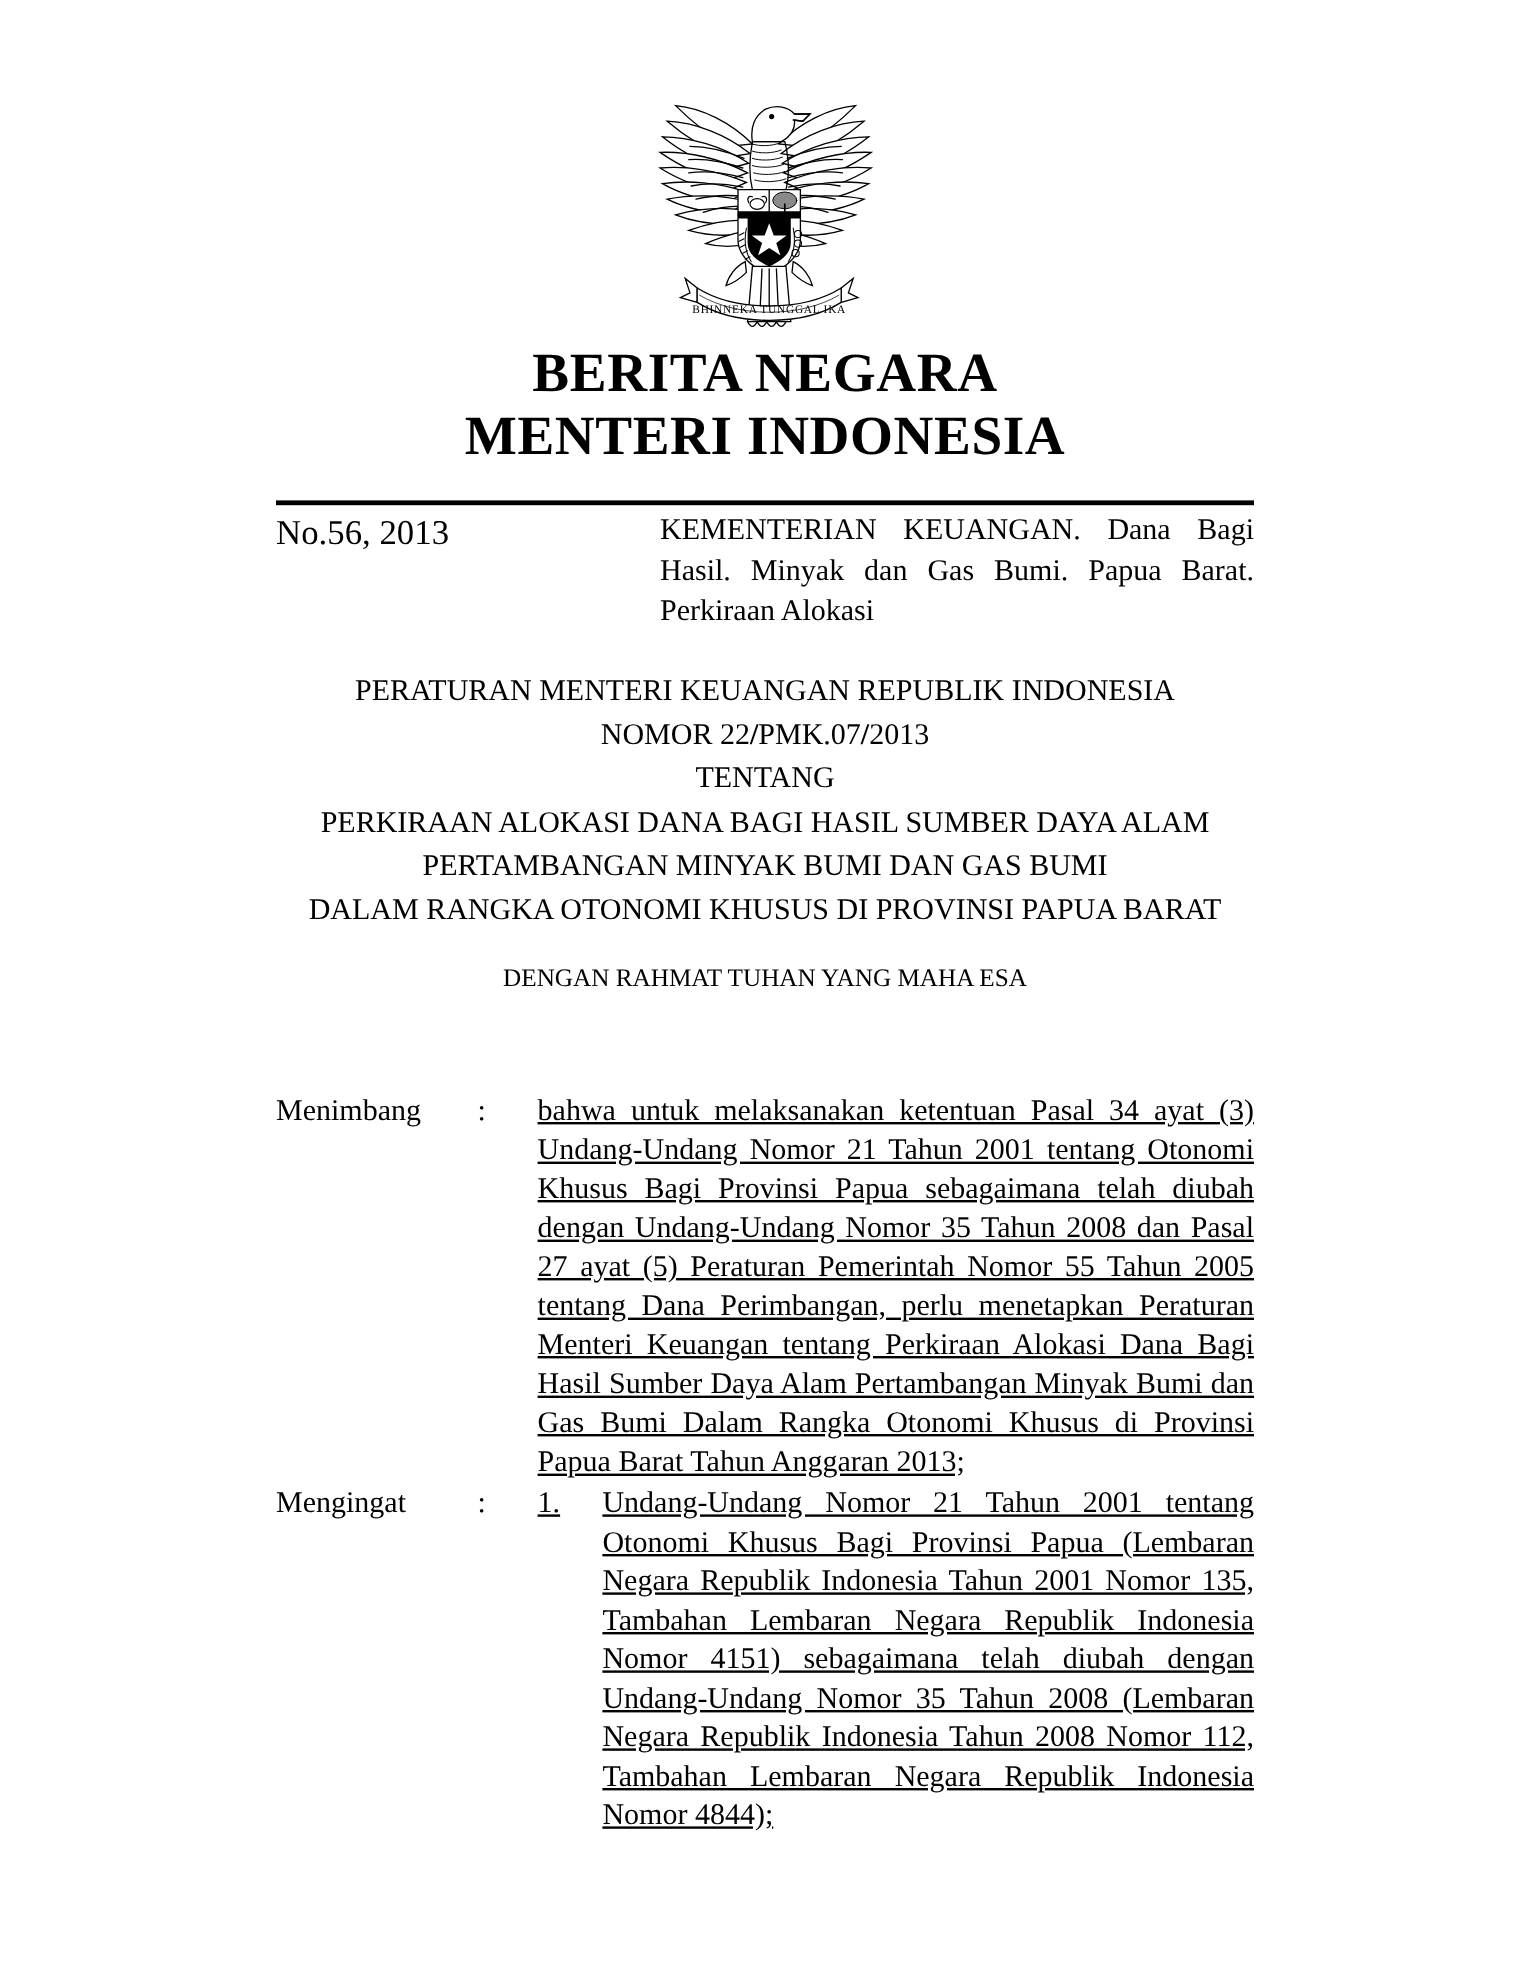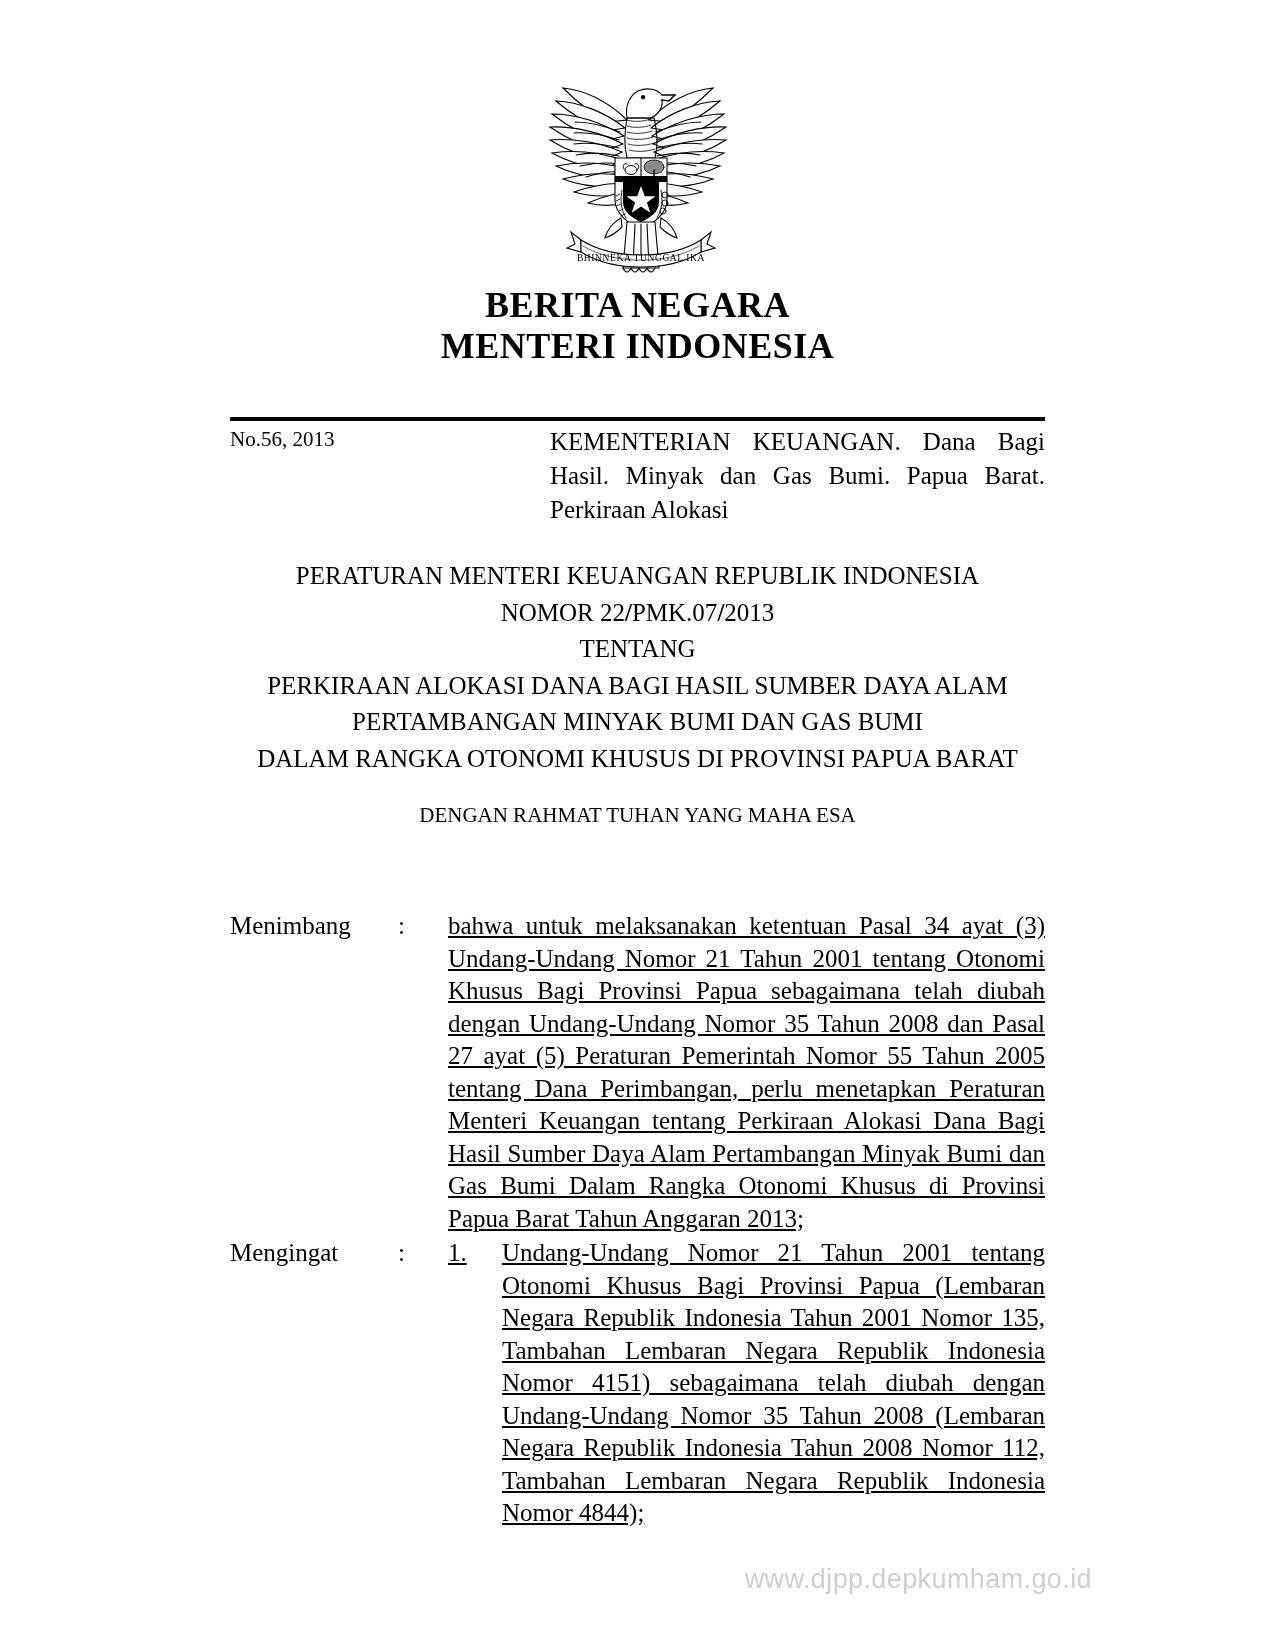--- a/index.html
+++ b/index.html
@@ -41,21 +41,21 @@
   .masthead {
     position: absolute;
     top: 285px;
     left: 0;
     width: 100%;
     text-align: center;
   }
   .masthead-line {
     font-family: "Liberation Serif", "DejaVu Serif", serif;
     font-weight: bold;
-    font-size: 36px;
+    font-size: 46px;
     line-height: 1.13;
     letter-spacing: 0.5px;
     white-space: nowrap;
   }
 
   .rule {
     position: absolute;
     left: 152px;
     right: 152px;
     top: 417px;
@@ -68,21 +68,21 @@
     position: absolute;
     top: 425px;
     left: 152px;
     right: 152px;
     display: flex;
     align-items: flex-start;
   }
   .ref-no {
     width: 320px;
     flex: 0 0 320px;
-    font-size: 21px;
+    font-size: 29px;
     line-height: 1.35;
     white-space: nowrap;
   }
   .ref-subject {
     flex: 1 1 auto;
     font-size: 25px;
     line-height: 1.36;
     text-align: justify;
     text-align-last: left;
     hyphens: none;
@@ -352,15 +352,14 @@
       <div class="clause-body">
         <div class="num-list">
           <div class="num-marker">1.</div>
           <div class="num-text">Undang-Undang Nomor 21 Tahun 2001 tentang Otonomi Khusus Bagi Provinsi Papua (Lembaran Negara Republik Indonesia Tahun 2001 Nomor 135, Tambahan Lembaran Negara Republik Indonesia Nomor 4151) sebagaimana telah diubah dengan Undang-Undang Nomor 35 Tahun 2008 (Lembaran Negara Republik Indonesia Tahun 2008 Nomor 112, Tambahan Lembaran Negara Republik Indonesia Nomor 4844);</div>
         </div>
       </div>
     </div>
 
   </div>
 
-  <div class="watermark">www.djpp.depkumham.go.id</div>
 
 </div>
 
 </body></html>

